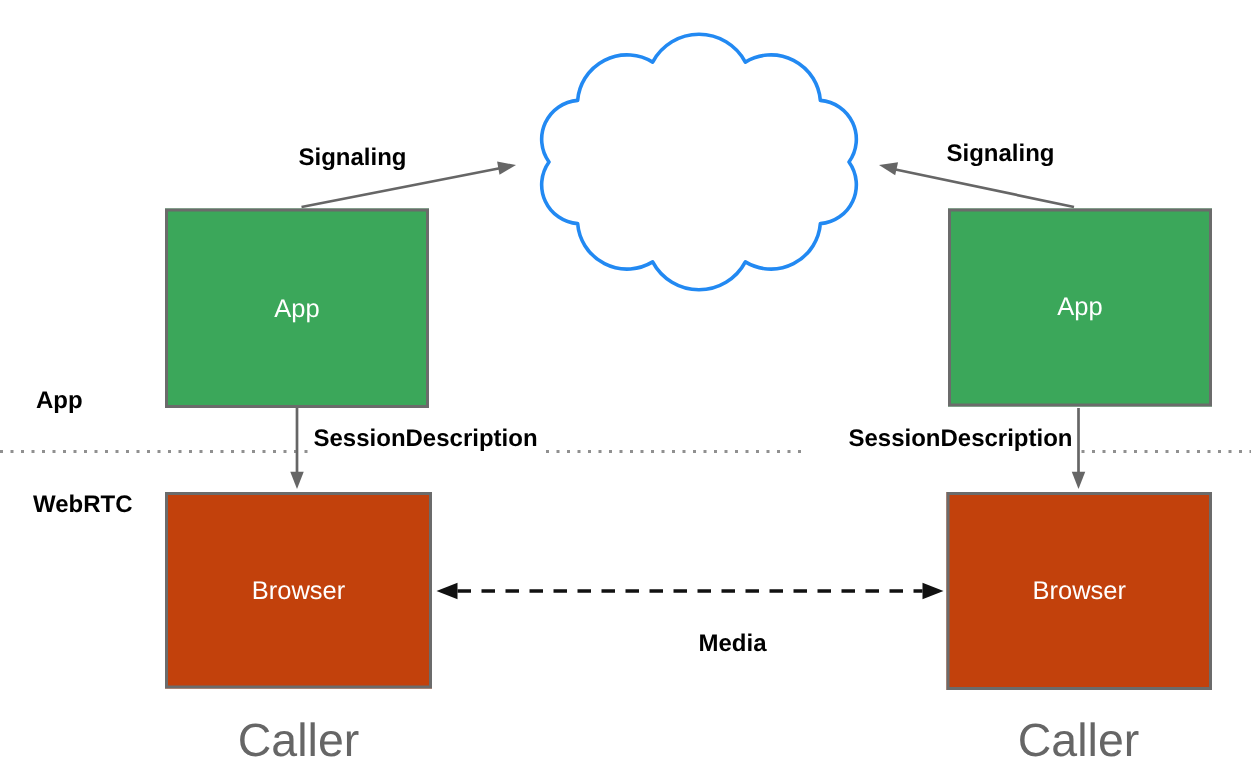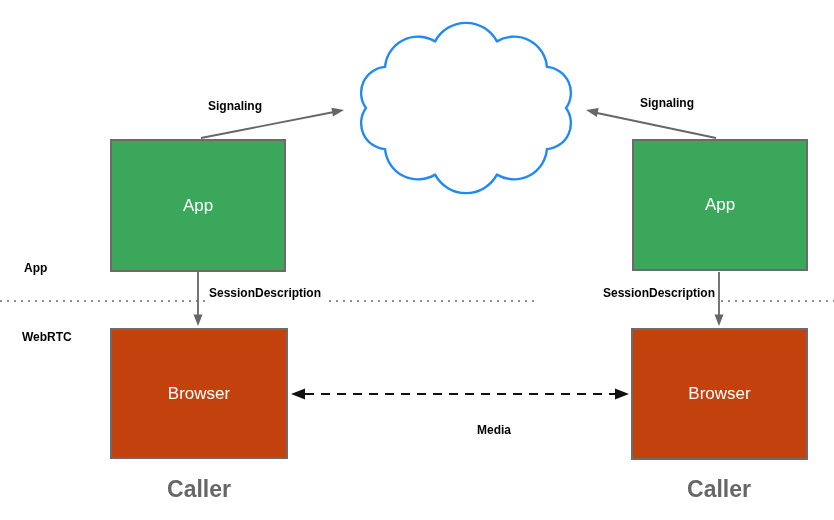--- a/index.html
+++ b/index.html
@@ -31,37 +31,37 @@
   .app-box { background: #3ba75a; }
   .browser-box { background: #c2410c; }
   .app-box-caller     { left: 110px; top: 139px; width: 176px; height: 133px; }
   .app-box-callee     { left: 632px; top: 139px; width: 176px; height: 132px; }
   .browser-box-caller { left: 110px; top: 328px; width: 178px; height: 131px; }
   .browser-box-callee { left: 631px; top: 328px; width: 177px; height: 132px; }
 
   .lbl {
     position: absolute;
     font-weight: bold;
-    font-size: 12px;
+    font-size: 16px;
     color: #000000;
     line-height: 22px;
     z-index: 3;
     white-space: nowrap;
   }
   .lbl-signaling-caller { left: 135px; top: 95px;  width: 200px; text-align: center; }
   .lbl-signaling-callee { left: 567px; top: 92px;  width: 200px; text-align: center; }
   .lbl-sessiondesc-caller { left: 206px; top: 282px; background: #ffffff; padding: 0 3px; }
   .lbl-sessiondesc-callee { left: 534px; top: 282px; width: 178px; text-align: right; background: #ffffff; padding: 0 3px; }
   .lbl-media     { left: 411px; top: 419px; width: 100px; text-align: right; }
   .lbl-layer-app    { left: 24px; top: 257px; }
   .lbl-layer-webrtc { left: 22px; top: 326px; }
   .role-lbl {
     position: absolute;
-    font-weight: bold;
-    font-size: 23px;
+    font-weight: normal;
+    font-size: 31px;
     color: #666666;
     z-index: 3;
     text-align: center;
     white-space: nowrap;
   }
   .role-caller { left: 119px; top: 476px; width: 160px; }
   .role-callee { left: 639px; top: 476px; width: 160px; }
 </style>
 </head>
 <body>

